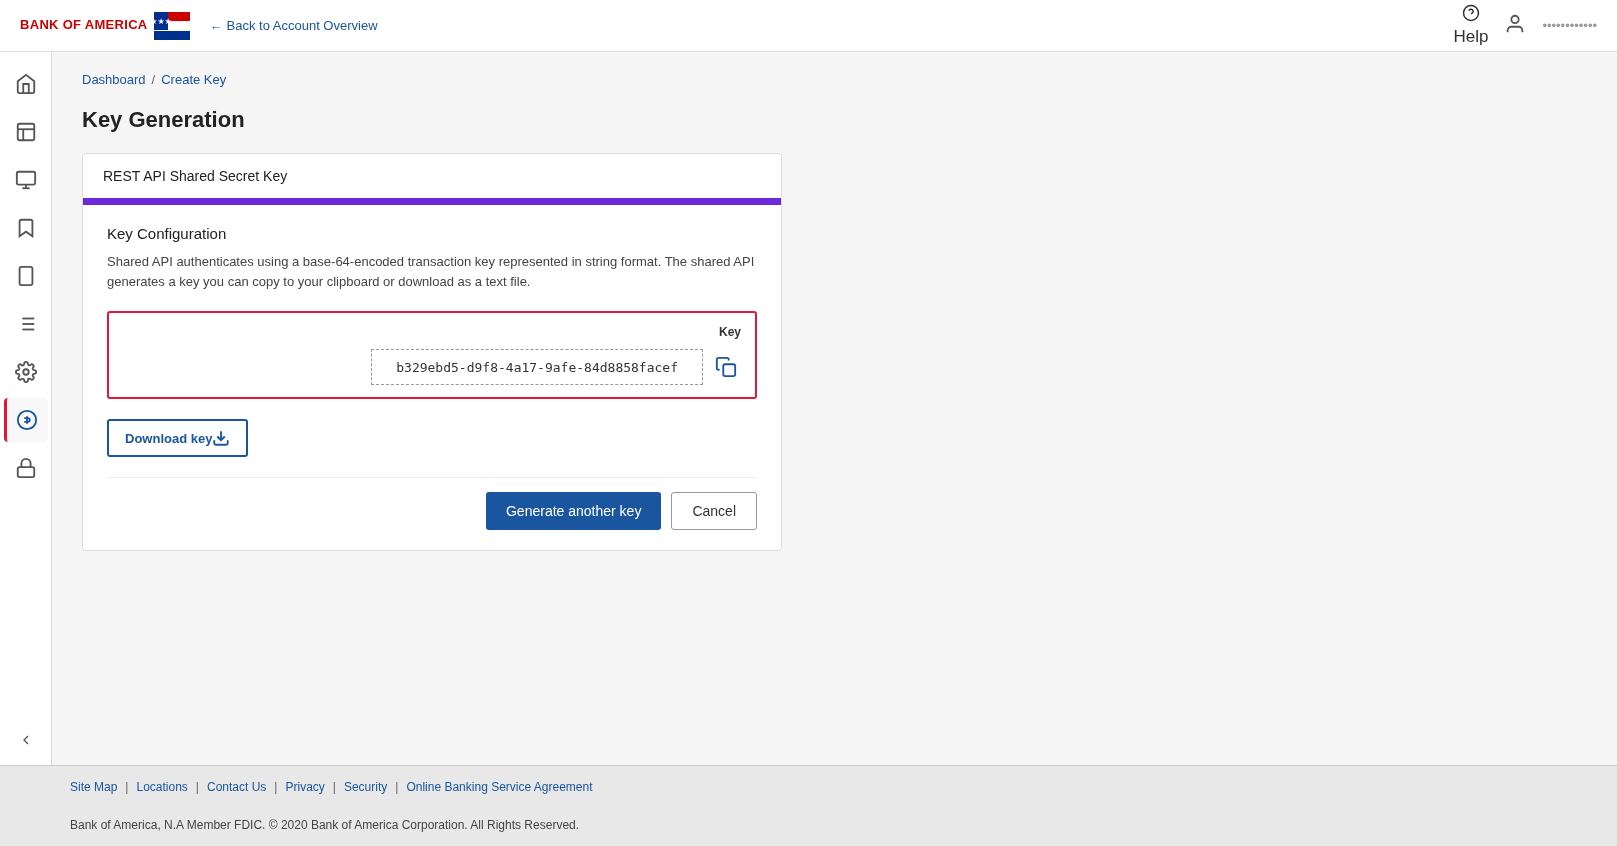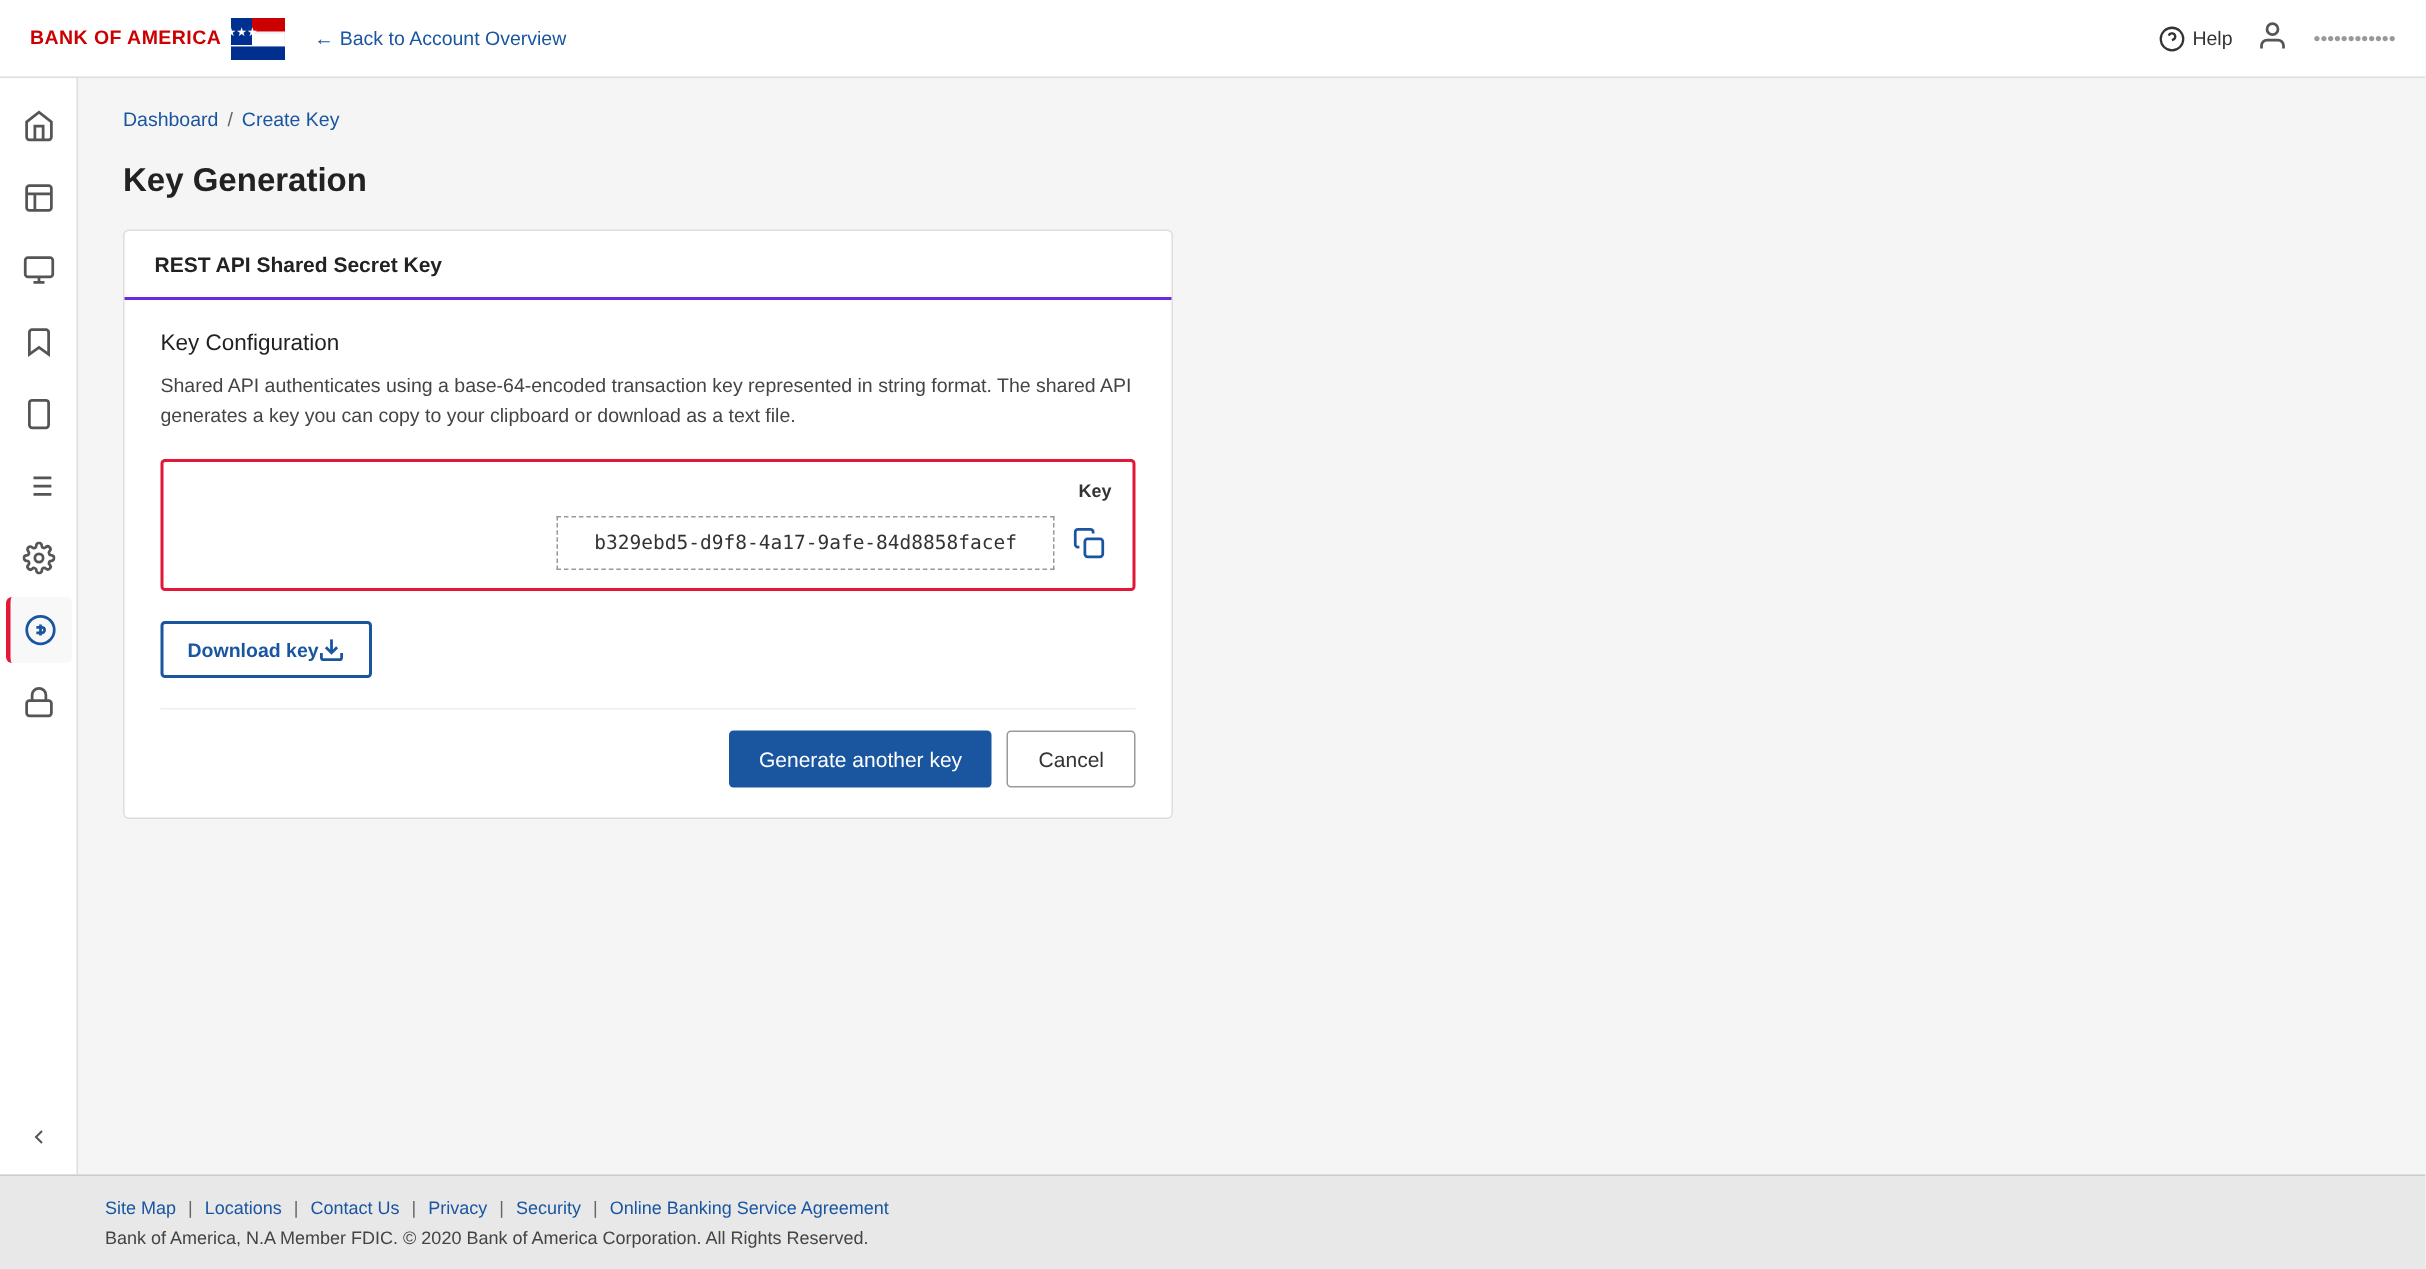--- a/index.html
+++ b/index.html
@@ -13,21 +13,21 @@
       align-items: center;
       justify-content: space-between;
       padding: 0 20px;
       height: 52px;
       position: relative;
       z-index: 10;
     }
     .header-left { display: flex; align-items: center; gap: 20px; }
     .back-link { color: #1a56a0; text-decoration: none; font-size: 13px; display: flex; align-items: center; gap: 4px; }
     .header-right { display: flex; align-items: center; gap: 16px; }
-    .help-btn { display: flex; align-items: center; gap: 5px; color: #333; font-size: 13px; cursor: pointer; }
+    .help-btn { display: flex; align-items: center; gap: 5px; color: #333; font-size: 17px; cursor: pointer; flex-direction: column; }
     .user-info { color: #999; font-size: 13px; }
 
     
     .layout { display: flex; flex: 1; }
 
     
     .sidebar {
       width: 52px;
       background: #fff;
       border-right: 1px solid #ddd;
@@ -85,23 +85,23 @@
 
     
     .card {
       background: #fff;
       border: 1px solid #ddd;
       border-radius: 4px;
       max-width: 700px;
     }
     .card-header {
       padding: 14px 20px;
-      border-bottom: 2px solid #6d28d9;
+      border-bottom: 7px solid #6d28d9;
       font-size: 14px;
-      font-weight: 700;
+      font-weight: 400;
       color: #222;
     }
     .card-body {
       padding: 20px 24px;
     }
 
     
     .key-config-title {
       font-size: 15px;
       font-weight: 400;
@@ -212,21 +212,21 @@
       background: #e8e8e8;
       border-top: 1px solid #ccc;
       padding: 14px 70px;
       margin-top: auto;
     }
     .footer-links {
       display: flex;
       gap: 8px;
       align-items: flex-start;
       flex-wrap: wrap;
-      margin-bottom: 6px;
+      margin-bottom: 24px;
     }
     .footer-links a { color: #1a56a0; text-decoration: none; font-size: 12px; }
     .footer-sep { color: #666; font-size: 12px; }
     .footer-copy { font-size: 12px; color: #444; }
 
     
     .boa-logo {
       display: flex;
       align-items: center;
       gap: 6px;

